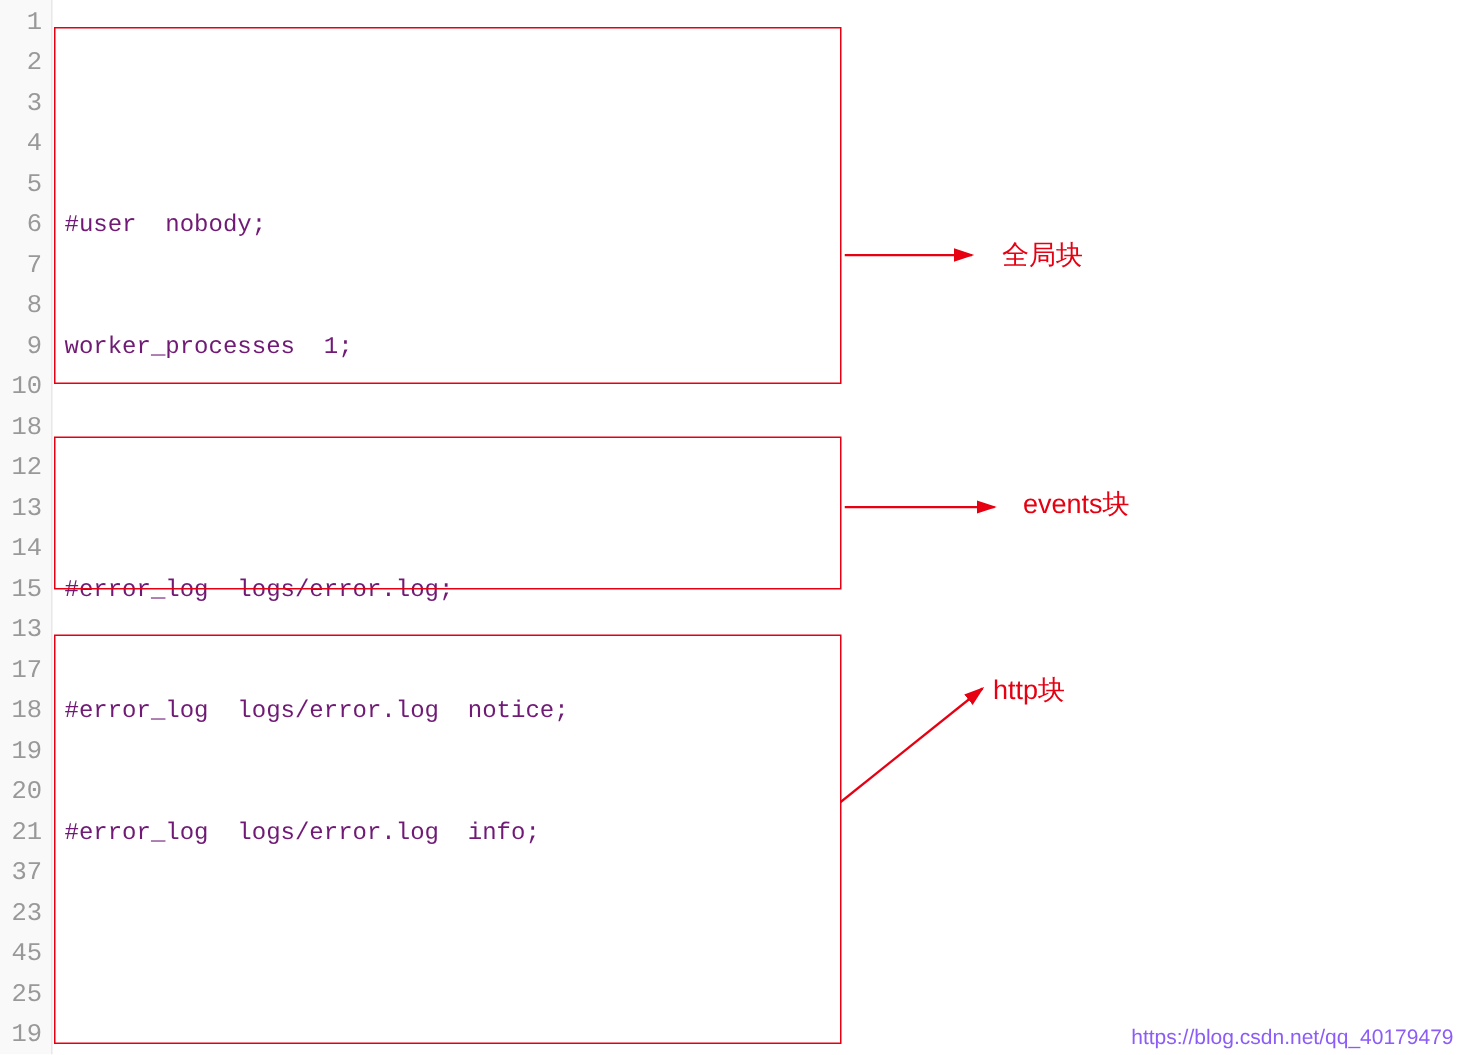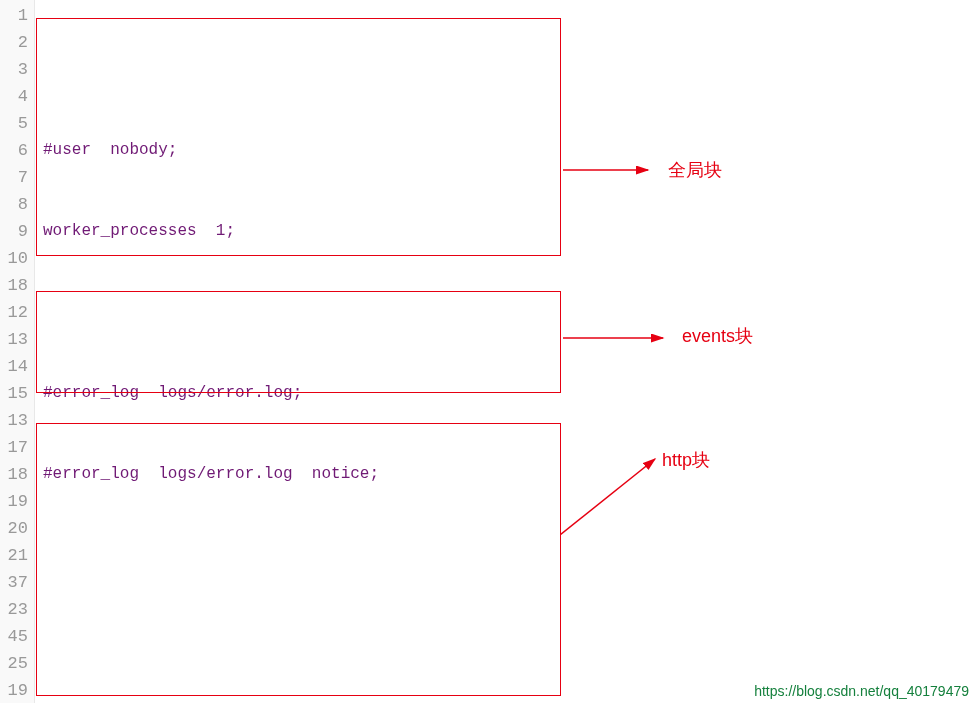--- a/index.html
+++ b/index.html
@@ -59,21 +59,21 @@
       font-family: "Microsoft YaHei", Arial, sans-serif;
     }
     .arrow {
       position: absolute;
       pointer-events: none;
     }
     .watermark {
       position: absolute;
       right: 8px;
       bottom: 4px;
-      color: #15803d;
+      color: #8b5cf6;
       font-size: 14px;
       font-family: Arial, sans-serif;
     }
   </style>
 </head>
 <body>
 
 <div class="editor">
   <div class="gutter">
     <div>1</div>
@@ -103,20 +103,21 @@
     <div>25</div>
     <div>19</div>
   </div>
   <div class="code">
     <div class="line"></div>
     <div class="line">#user  nobody;</div>
     <div class="line">worker_processes  1;</div>
     <div class="line"></div>
     <div class="line">#error_log  logs/error.log;</div>
     <div class="line">#error_log  logs/error.log  notice;</div>
+    <div class="line">#error_log  logs/error.log  info;</div>
     <div class="line"></div>
     
     
     
     
     
     
     
     
     

